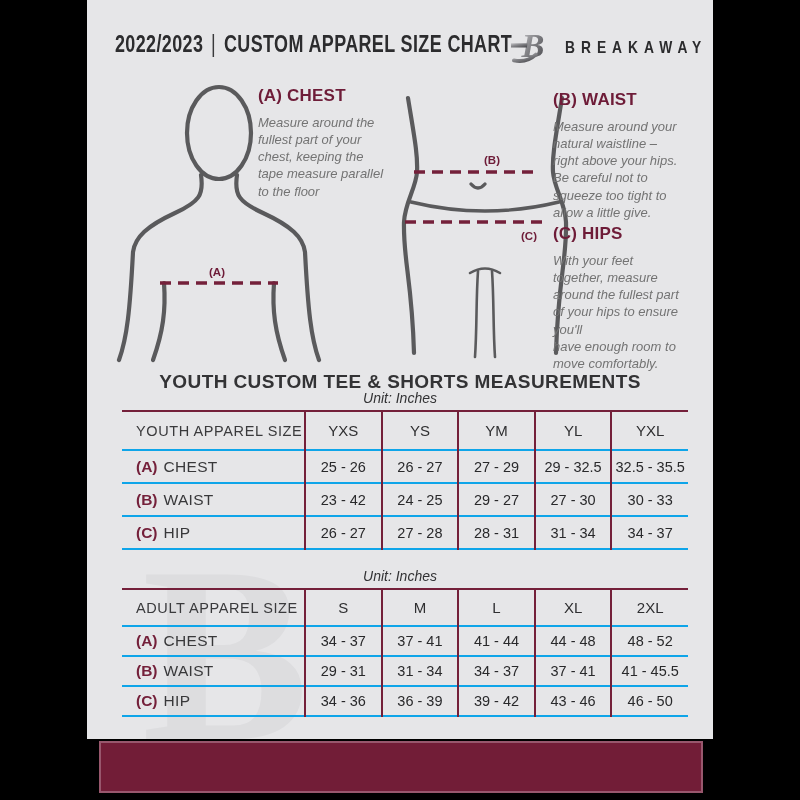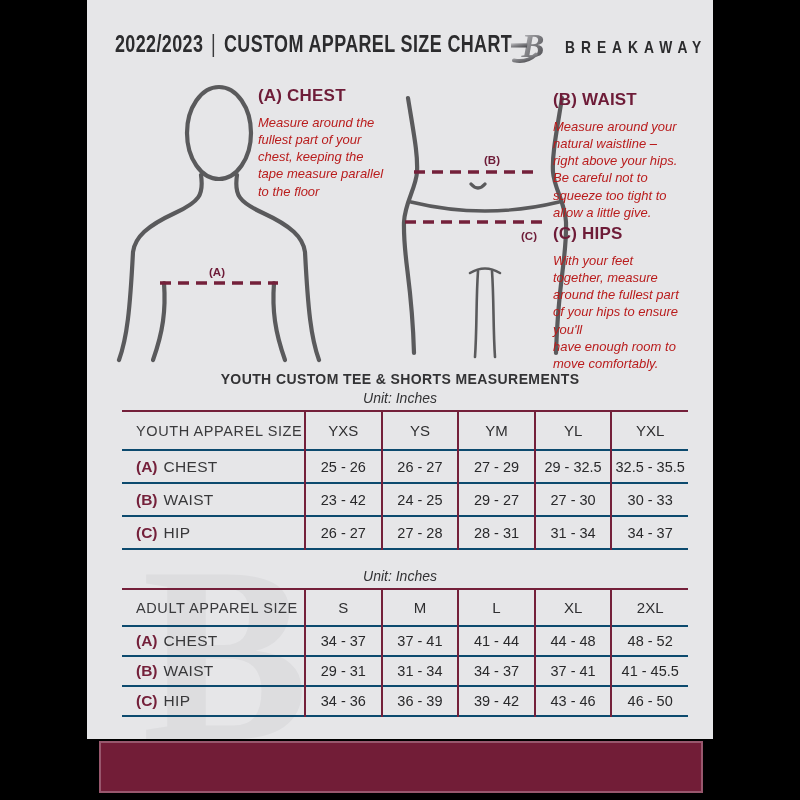--- a/index.html
+++ b/index.html
@@ -24,49 +24,49 @@
     margin-left:12px;transform:scale(0.92,1.1);transform-origin:left center;white-space:nowrap;
   }
   
   .fig-svg{position:absolute;left:0;top:80px;z-index:2;}
   
   .instr{position:absolute;z-index:2;}
   .instr h3{
     margin:0 0 8px 0;font-size:17px;font-weight:700;color:#6e1c38;letter-spacing:0.2px;
   }
   .instr p{
-    margin:0;font-size:13px;font-style:italic;color:#b91c1c;line-height:1.32;
+    margin:0;font-size:13px;font-style:italic;color:#737373;line-height:1.32;
     white-space:pre-line;font-weight:500;
   }
   .instr-a{left:171px;top:86px;width:160px;}
   .instr-b{left:466px;top:90px;width:160px;}
   .instr-c{left:466px;top:224px;width:162px;}
   
   .sec-title{
     position:absolute;left:0;width:626px;text-align:center;z-index:2;
-    font-weight:700;font-size:14px;color:#333335;letter-spacing:0.4px;margin:0;
+    font-weight:700;font-size:19px;color:#333335;letter-spacing:0.4px;margin:0;
   }
   .sec-unit{
     position:absolute;left:0;width:626px;text-align:center;z-index:2;
     font-style:italic;font-size:14px;color:#333335;margin:0;
   }
   .yt-title{top:371px;} .yt-unit{top:390px;}
   .ad-title{top:549px;} .ad-unit{top:568px;}
   
   table.size{
     position:absolute;left:35px;z-index:2;width:566px;
     border-collapse:collapse;table-layout:fixed;background:transparent;
   }
   .yt-table{top:410px;} .ad-table{top:588px;}
   table.size td{
     border-left:2px solid #74203a;text-align:center;vertical-align:middle;
     font-size:14.5px;color:#29292b;padding:0;
   }
   table.size td:first-child{border-left:none;text-align:left;padding-left:14px;}
-  table.size tr{border-top:2px solid #74203a;border-bottom:2px solid #0c4a6e;}
+  table.size tr{border-top:2px solid #74203a;border-bottom:2px solid #0ea5e9;}
   table.size tr.hrow td{font-weight:400;font-size:15px;color:#2f2f31;}
   table.size tr.hrow td:first-child{font-weight:400;font-size:14.5px;color:#3a3a3c;letter-spacing:0.6px;}
   .yt-table tr.hrow td{height:37px;} .yt-table tr.drow td{height:31px;}
   .ad-table tr.hrow td{height:35px;} .ad-table tr.drow td{height:28px;}
   .rl-prefix{font-weight:700;color:#74203a;margin-right:6px;font-size:15.5px;}
   .rl-label{color:#38383a;font-size:15.5px;letter-spacing:0.3px;}
   
   .watermark{
     position:absolute;left:55px;top:530px;z-index:1;
     font-family:"Liberation Serif", serif;font-weight:700;font-size:250px;line-height:1;

